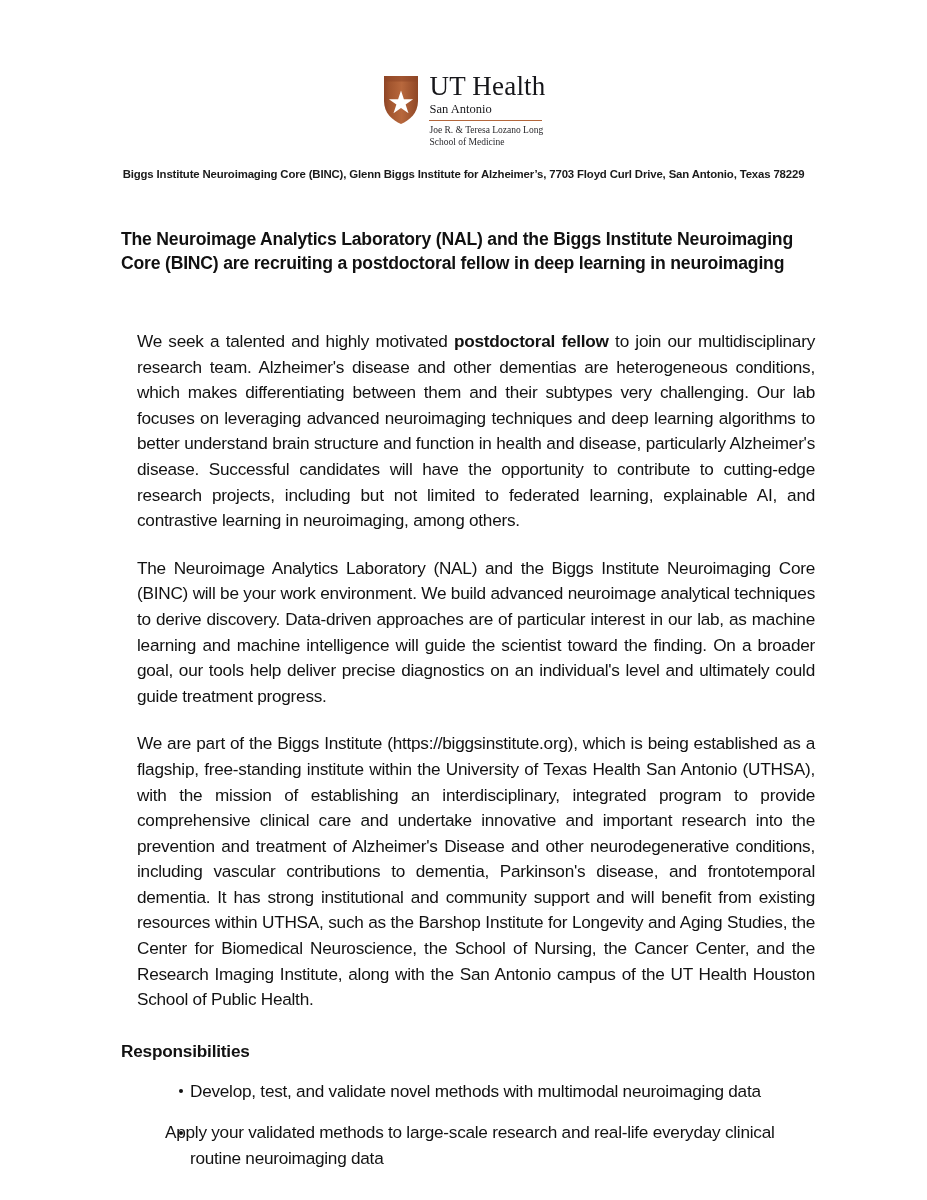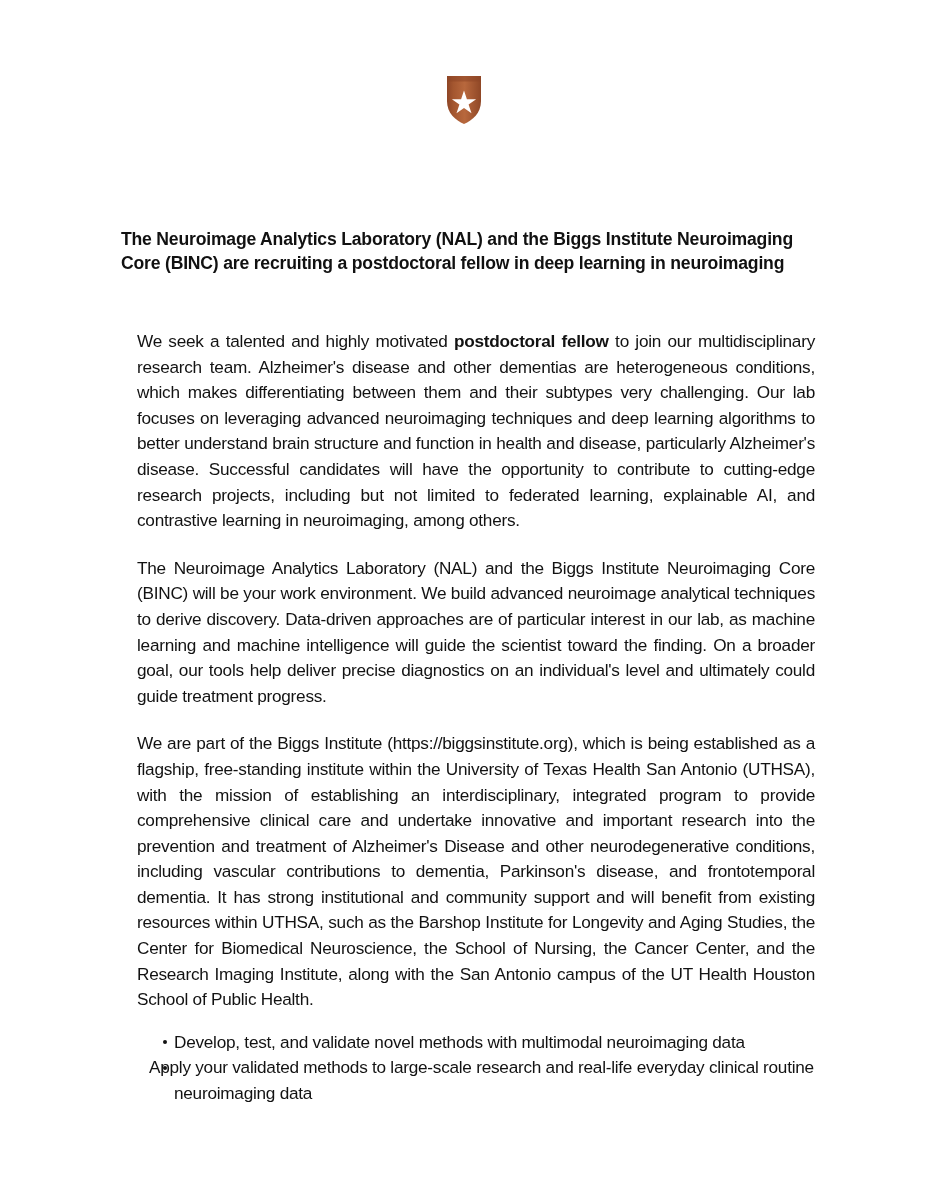--- a/index.html
+++ b/index.html
@@ -140,21 +140,21 @@
     list-style: none;
   }
   ul.bullets li {
     position: relative;
     font-size: 17.2px;
     line-height: 25.6px;
     color: #121212;
     letter-spacing: -0.25px;
     padding-left: 10px;
     text-indent: 0;
-    margin: 0;
+    margin: 16px;
   }
   ul.bullets li .dot {
     position: absolute;
     left: -1px;
     top: 10.5px;
     width: 4px;
     height: 4px;
     border-radius: 50%;
     background: #121212;
   }
@@ -185,36 +185,45 @@
               <stop offset="52%" stop-color="#B8683D"></stop>
               <stop offset="100%" stop-color="#8F4726"></stop>
             </linearGradient>
           </defs>
           <path d="M3 2 H37 V27 C37 39 28.5 46.5 20 50 C11.5 46.5 3 39 3 27 Z" fill="url(#shieldGrad)"></path>
           <path d="M3 2 H37 V7.5 H3 Z" fill="#8E4526" opacity="0.55"></path>
           <path d="M20 16.5 L22.9 25.2 L32.1 25.2 L24.6 30.6 L27.5 39.3 L20 33.9 L12.5 39.3 L15.4 30.6 L7.9 25.2 L17.1 25.2 Z" fill="#FFFFFF"></path>
         </svg>
       </div>
 
+      <div class="logo-text">
+        <div class="logo-uthealth">UT Health</div>
+        <div class="logo-sanantonio">San Antonio</div>
+        <div class="logo-rule"></div>
+        <div class="logo-school">Joe R. &amp; Teresa Lozano Long</div>
+        <div class="logo-school">School of Medicine</div>
+      </div>
 
     </div>
   </div>
 
+  <div class="address">Biggs Institute Neuroimaging Core (BINC), Glenn Biggs Institute for Alzheimer’s, 7703 Floyd Curl Drive, San Antonio, Texas 78229</div>
 
   <div class="content">
 
     <h1 class="doc-title">The Neuroimage Analytics Laboratory (NAL) and the Biggs Institute Neuroimaging Core (BINC) are recruiting a postdoctoral fellow in deep learning in neuroimaging</h1>
 
 
     <p class="para first"><span>We seek a talented and highly motivated </span><b>postdoctoral fellow</b><span> to join our multidisciplinary research team. Alzheimer's disease and other dementias are heterogeneous conditions, which makes differentiating between them and their subtypes very challenging. Our lab focuses on leveraging advanced neuroimaging techniques and deep learning algorithms to better understand brain structure and function in health and disease, particularly Alzheimer's disease. Successful candidates will have the opportunity to contribute to cutting-edge research projects, including but not limited to federated learning, explainable AI, and contrastive learning in neuroimaging, among others.</span></p>
 
     <p class="para">The Neuroimage Analytics Laboratory (NAL) and the Biggs Institute Neuroimaging Core (BINC) will be your work environment. We build advanced neuroimage analytical techniques to derive discovery. Data-driven approaches are of particular interest in our lab, as machine learning and machine intelligence will guide the scientist toward the finding. On a broader goal, our tools help deliver precise diagnostics on an individual's level and ultimately could guide treatment progress.</p>
 
     <p class="para">We are part of the Biggs Institute (https://biggsinstitute.org), which is being established as a flagship, free-standing institute within the University of Texas Health San Antonio (UTHSA), with the mission of establishing an interdisciplinary, integrated program to provide comprehensive clinical care and undertake innovative and important research into the prevention and treatment of Alzheimer's Disease and other neurodegenerative conditions, including vascular contributions to dementia, Parkinson's disease, and frontotemporal dementia. It has strong institutional and community support and will benefit from existing resources within UTHSA, such as the Barshop Institute for Longevity and Aging Studies, the Center for Biomedical Neuroscience, the School of Nursing, the Cancer Center, and the Research Imaging Institute, along with the San Antonio campus of the UT Health Houston School of Public Health.</p>
 
+    <h3 class="section-head">Responsibilities</h3>
 
     <ul class="bullets">
       <li>
         <span class="dot"></span>
         <span class="li-text">Develop, test, and validate novel methods with multimodal neuroimaging data</span>
       </li>
       <li>
         <span class="dot"></span>
         <span class="li-text hanging">Apply your validated methods to large-scale research and real-life everyday clinical routine neuroimaging data</span>
       </li>

